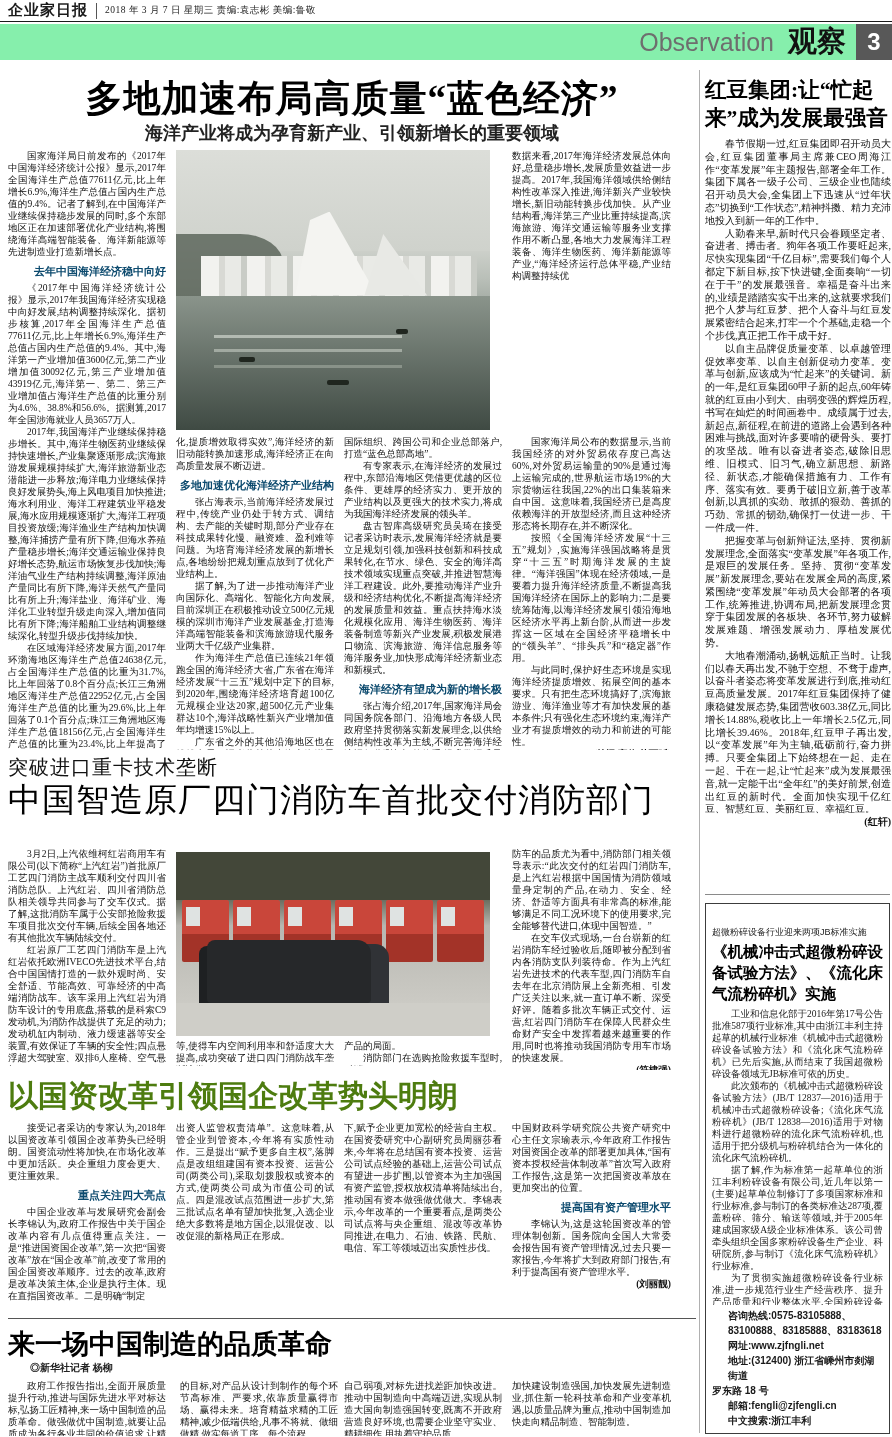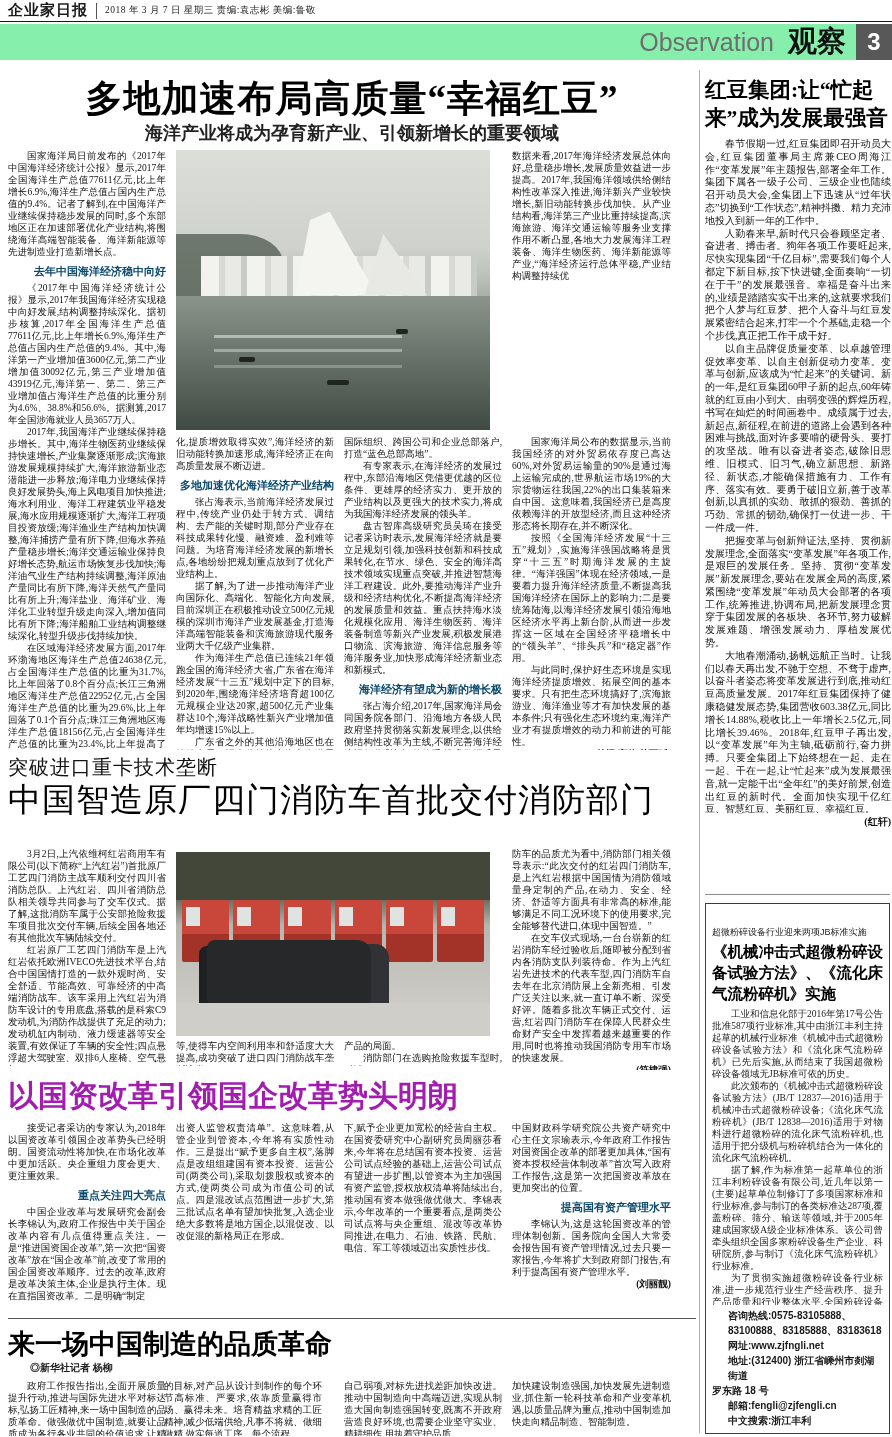--- a/index.html
+++ b/index.html
@@ -87,32 +87,32 @@
   .ft-kicker { position:absolute; left:8px; top:754px; font-family:"Liberation Sans", sans-serif;
                font-size:20px; color:#111; letter-spacing:1px; }
   .ft-headline { position:absolute; left:8px; top:778px; width:688px; font-size:33px; font-weight:normal;
                  letter-spacing:1px; color:#000; }
   #ft-col1 { left:8px;   top:848px;  width:158px; height:218px; }
   #ft-col4 { left:512px; top:848px;  width:159px; height:222px; }
   #ft-col2b { left:176px; top:1040px; width:158px; height:26px; }
   #ft-col3b { left:344px; top:1040px; width:158px; height:26px; }
 
   
-  .gz-headline { position:absolute; left:8px; top:1076px; width:560px; font-size:30px; font-weight:bold; color:#a21caf; }
+  .gz-headline { position:absolute; left:8px; top:1076px; width:560px; font-size:30px; font-weight:bold; color:#4d7c0f; }
   #gz-col1 { left:8px;   top:1122px; width:158px; height:192px; }
   #gz-col2 { left:176px; top:1122px; width:158px; height:192px; }
   #gz-col3 { left:344px; top:1122px; width:158px; height:192px; }
   #gz-col4 { left:512px; top:1122px; width:159px; height:192px; }
 
   
   .pz-headline { position:absolute; left:8px; top:1326px; width:420px; font-size:27px; font-weight:bold; color:#000; }
   .pz-byline { position:absolute; left:30px; top:1361px; font-size:10px; font-weight:bold;
                font-family:"Liberation Sans", sans-serif; color:#222; }
   #pz-col1 { left:8px;   top:1380px; width:158px; height:56px; }
-  #pz-col2 { left:164px; top:1380px; width:158px; height:56px; }
+  #pz-col2 { left:180px; top:1380px; width:158px; height:56px; }
   #pz-col3 { left:344px; top:1380px; width:158px; height:56px; }
   #pz-col4 { left:512px; top:1380px; width:159px; height:56px; }
 
   
   .fl-box { position:absolute; left:705px; top:903px; width:185px; height:531px; border:1px solid #3c3c3c;
             padding:22px 6px 5px 6px; display:flex; flex-direction:column; overflow:hidden; }
   .fl-kicker { font-size:9px; color:#222; text-align:left; line-height:12px;
                font-family:"Liberation Sans", sans-serif; }
   .fl-title { font-size:15.5px; font-weight:bold; line-height:21px; margin:3px 0 4px 0; color:#000;
               text-align:justify; }
@@ -133,21 +133,21 @@
     <span class="mast-div"></span>
     <span class="dateline">2018 年 3 月 7 日  星期三  责编:袁志彬  美编:鲁敬</span>
   </div>
 
   <div class="section-bar">
     <span class="section-en">Observation</span>
     <span class="section-zh">观察</span>
     <span class="page-no-box">3</span>
   </div>
 
-  <h1 class="lead-headline">多地加速布局高质量“幸福红豆”</h1>
+  <h1 class="lead-headline">多地加速布局高质量“蓝色经济”</h1>
   <h2 class="lead-deck">海洋产业将成为孕育新产业、引领新增长的重要领域</h2>
 
   <div class="photo" id="photo1">
     <div class="p1-sky"></div>
     <div class="p1-trees"></div>
     <div class="p1-city"></div>
     <div class="p1-sail"></div>
     <div class="p1-sail2"></div>
     <div class="p1-water"></div>
     <div class="p1-wake" style="top:66%;"></div>

